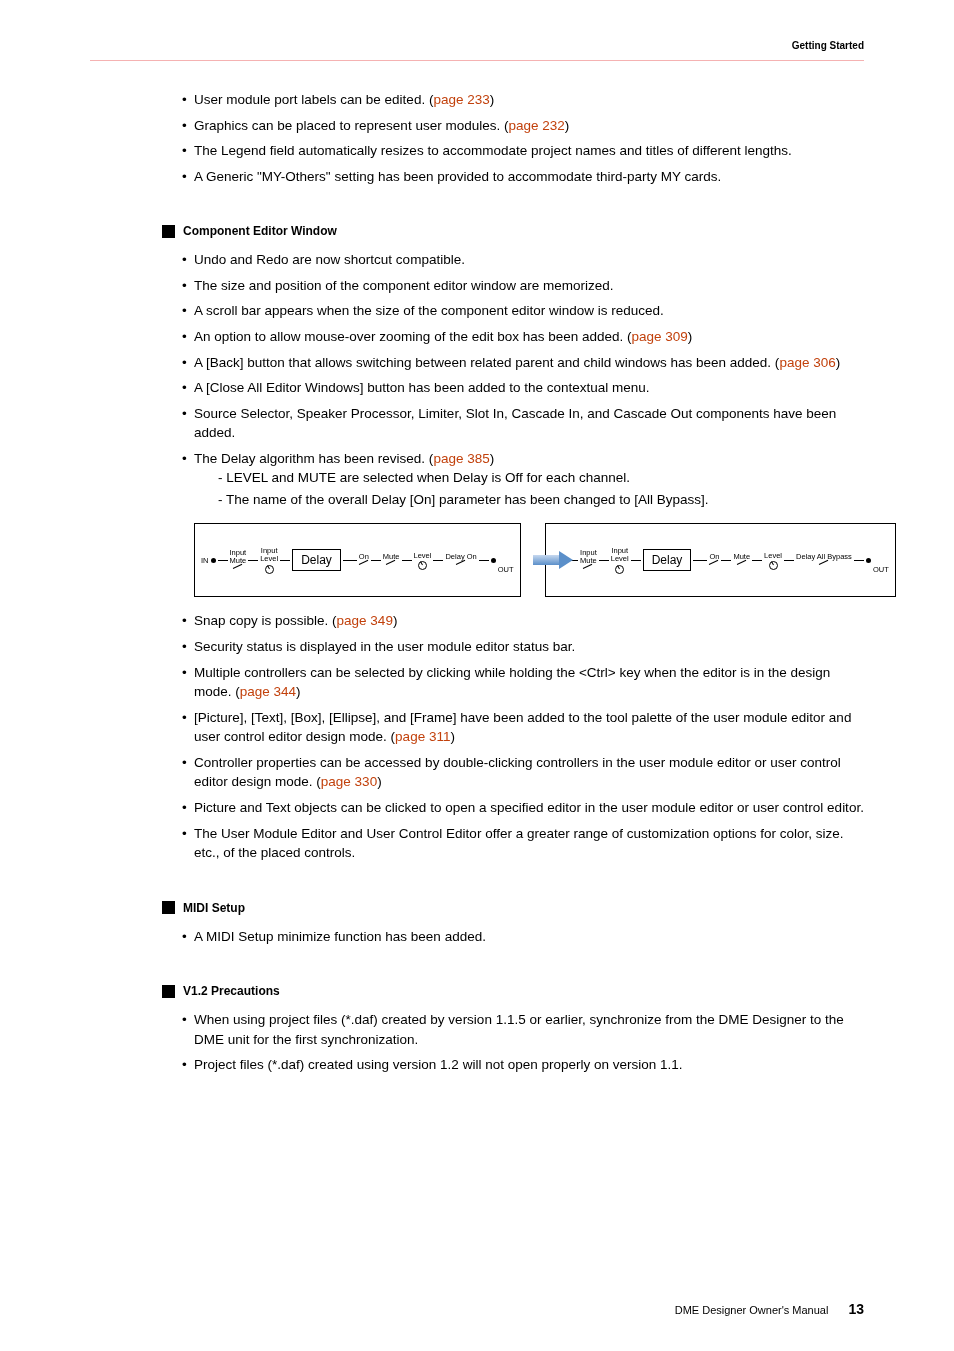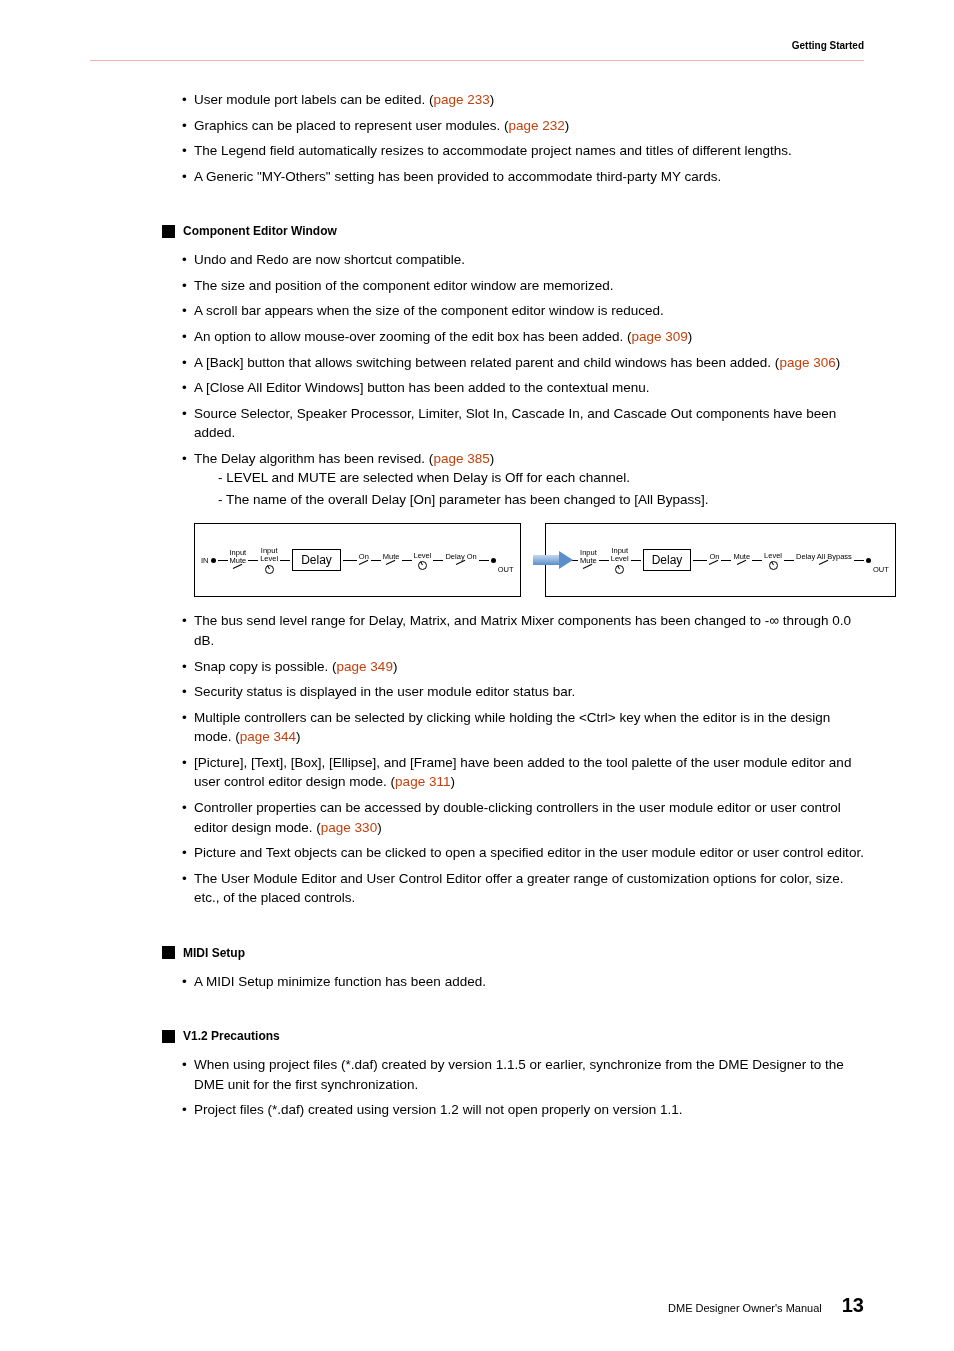--- a/index.html
+++ b/index.html
@@ -19,21 +19,21 @@
   .diagram-row { display: flex; align-items: center; margin: 14px 0 14px 104px; gap: 12px; }
   .block { border: 1px solid #000; height: 74px; display: flex; align-items: center; padding: 0 6px; font-size: 7.5px; white-space: nowrap; }
   .port-dot { width: 5px; height: 5px; background: #000; border-radius: 50%; display: inline-block; }
   .box { border: 1px solid #000; padding: 3px 8px; font-size: 12px; display: flex; align-items: center; justify-content: center; }
   .wire { height: 1px; background: #000; flex-grow: 1; min-width: 10px; }
   .col-labels { display: flex; flex-direction: column; align-items: center; line-height: 1.1; }
   .arrow-right { width: 40px; height: 18px; position: relative; }
   .arrow-right .body { position: absolute; left: 0; top: 4px; width: 26px; height: 10px; background: linear-gradient(180deg, #c6d8ef 0%, #5b8fc9 100%); }
   .arrow-right .head { position: absolute; left: 26px; top: 0; width: 0; height: 0; border-top: 9px solid transparent; border-bottom: 9px solid transparent; border-left: 14px solid #5b8fc9; }
   .footer { position: absolute; bottom: 34px; right: 90px; font-size: 11px; display: flex; align-items: baseline; gap: 20px; }
-  .footer .pg { font-size: 20px; font-weight: bold; }
+  .footer .pg { font-size: 14px; font-weight: bold; }
   .dial { width: 9px; height: 9px; position: relative; display: inline-block; flex-shrink: 0; }
   .dial::before { content: ""; position: absolute; inset: 0; border: 1px solid #000; border-radius: 50%; }
   .dial::after { content: ""; position: absolute; left: 4px; top: 0; width: 1px; height: 4px; background: #000; transform-origin: bottom; transform: rotate(-30deg); }
   .sw { width: 6px; height: 6px; display: inline-block; position: relative; flex-shrink: 0; }
   .sw::before { content: ""; position: absolute; left: -2px; top: 2px; width: 10px; height: 1px; background: #000; transform: rotate(-25deg); transform-origin: left; }
   .sig-row { display: flex; align-items: center; gap: 2px; }
   .stack { display: flex; flex-direction: column; align-items: center; gap: 1px; }
 </style>
 </head>
 <body>
@@ -176,21 +176,20 @@
               <span class="sw"></span>
             </div>
           <span class="wire" style="width:6px"></span>
           <span class="port-dot"></span>
           <span style="align-self:flex-end; margin-top:14px">OUT</span>
         </div>
       </div>
     </div>
 
     <div class="bullet-list">
-      <div class="bullet-item">The bus send level range for Delay, Matrix, and Matrix Mixer components has been changed to -∞ through 0.0 dB.</div>
       <div class="bullet-item">
         <span>Snap copy is possible. (</span><span class="link">page 349</span><span>)</span>
       </div>
       <div class="bullet-item">Security status is displayed in the user module editor status bar.</div>
       <div class="bullet-item">
         <span>Multiple controllers can be selected by clicking while holding the &lt;Ctrl&gt; key when the editor is in the design mode. (</span><span class="link">page 344</span><span>)</span>
       </div>
       <div class="bullet-item">
         <span>[Picture], [Text], [Box], [Ellipse], and [Frame] have been added to the tool palette of the user module editor and user control editor design mode. (</span><span class="link">page 311</span><span>)</span>
       </div>

